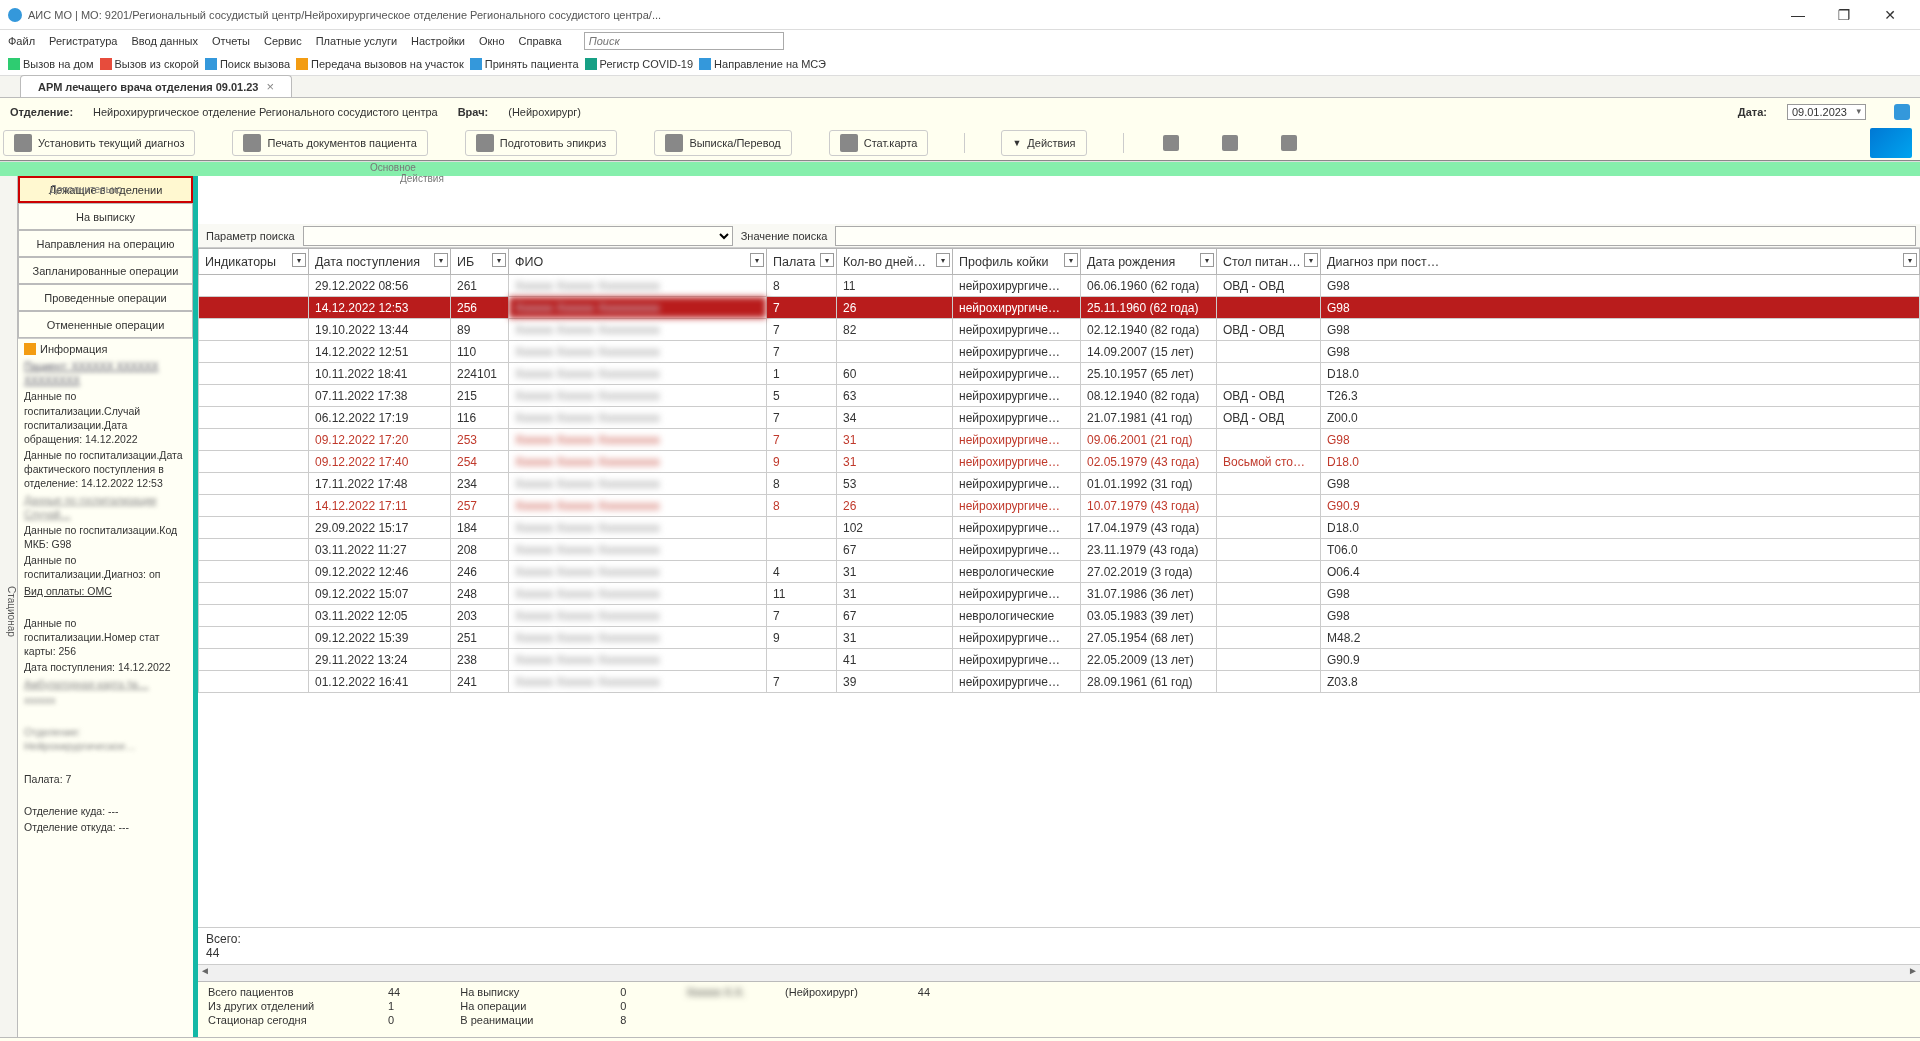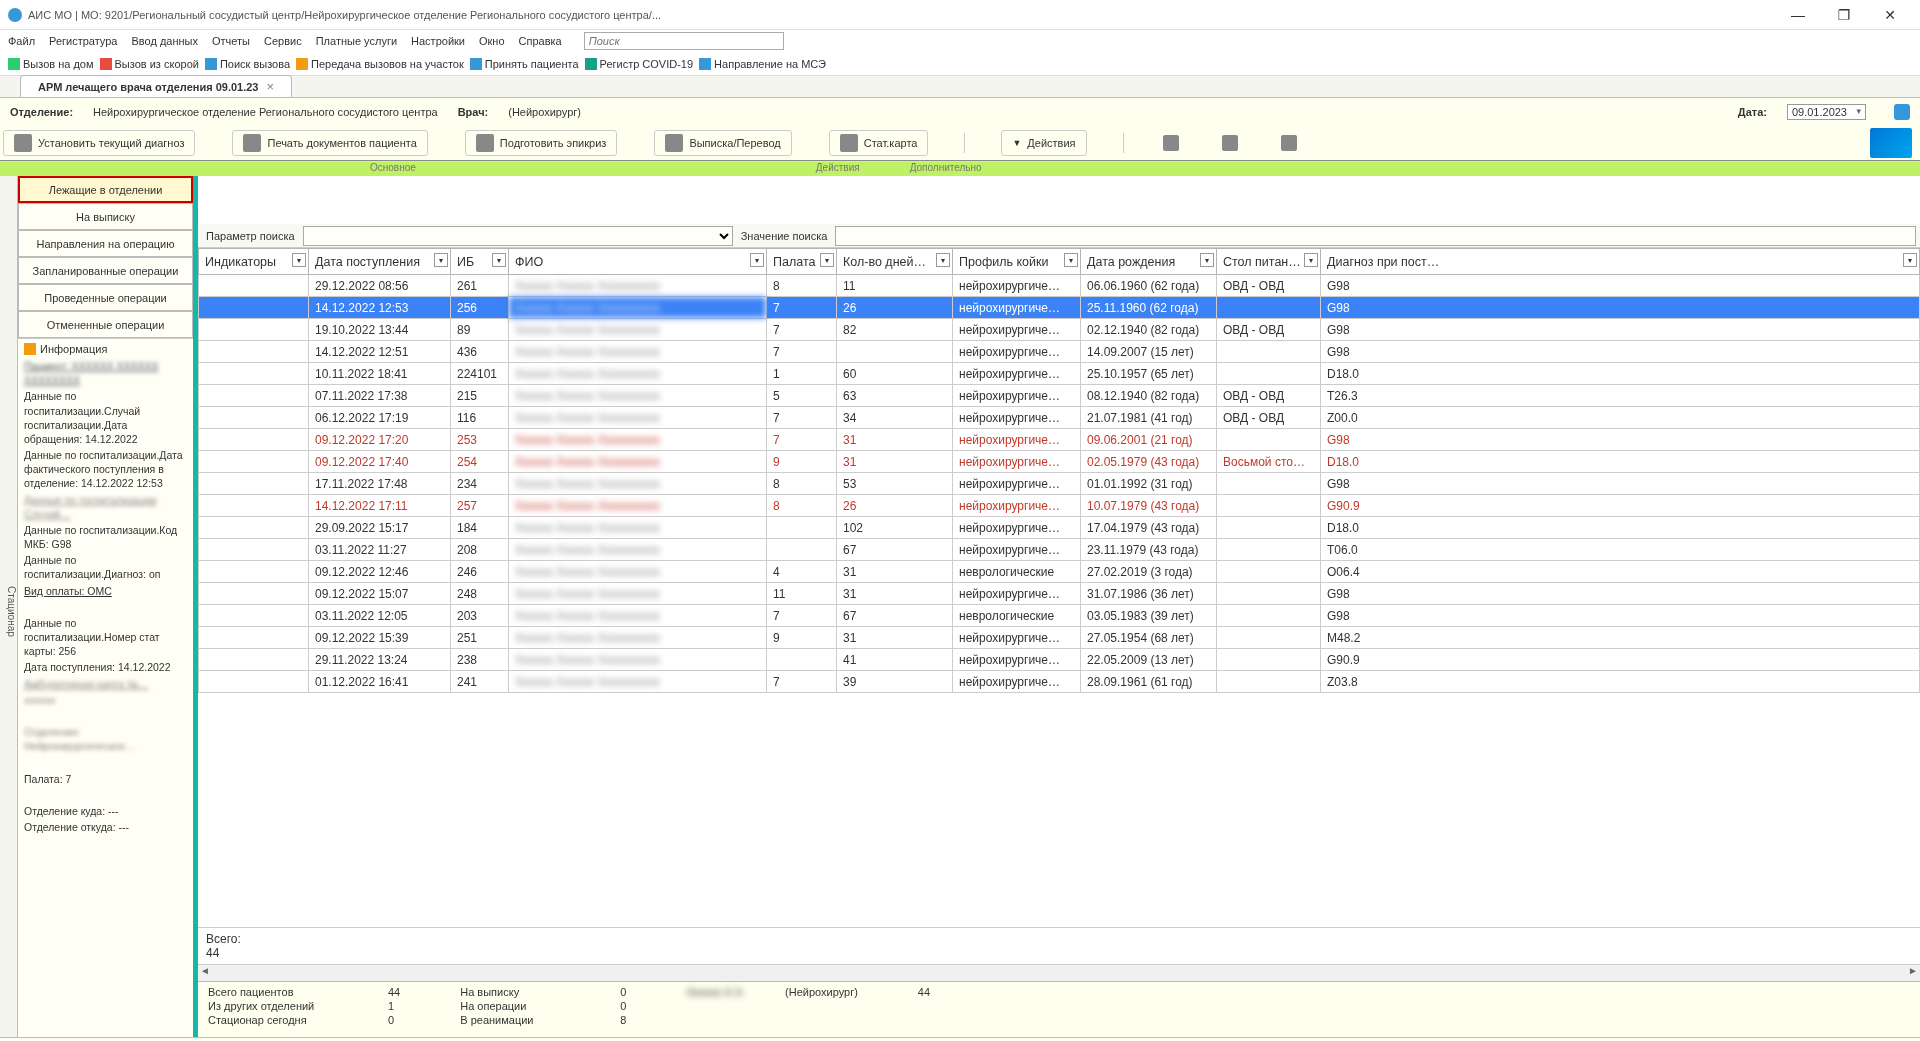--- a/index.html
+++ b/index.html
@@ -33,21 +33,21 @@
 .date-select { border: 1px solid #999; padding: 1px 18px 1px 4px; background: #fff; position: relative; }
 .date-select::after { content: "▾"; position: absolute; right: 4px; top: 1px; font-size: 9px; color: #666; }
 .gear { width: 16px; height: 16px; background: #3498db; border-radius: 3px; margin-left: 8px; }
 
 .toolbar2 { display: flex; align-items: center; border-bottom: 2px groove #ddd; background: #fffff0; position: relative; gap: 31px; }
 .tb2-btn { display: flex; align-items: center; gap: 6px; padding: 4px 10px; border: 1px solid #ccc; border-radius: 3px; margin: 2px 3px; background: #fffff0; font-size: 11px; height: 26px; }
 .tb2-btn .ic { width: 18px; height: 18px; background: #888; border-radius: 2px; }
 .tb2-sep { width: 1px; height: 20px; background: #ccc; margin: 0 2px; }
 .tb2-iconbtn { width: 24px; height: 24px; border: 1px solid transparent; border-radius: 3px; margin: 2px; display: flex; align-items: center; justify-content: center; }
 .tb2-iconbtn .ic { width: 16px; height: 16px; background: #888; border-radius: 2px; }
-.tb2-labels { display: flex; position: relative; font-size: 10px; color: #777; background: #bef264; height: 14px; }
+.tb2-labels { display: flex; position: relative; font-size: 10px; color: #777; background: #86efac; height: 14px; flex-direction: column; }
 
 .body { display: flex; height: calc(100vh - 180px); }
 .side-tab { width: 18px; background: #f5f5f0; border-right: 1px solid #bbb; writing-mode: vertical-rl; text-align: center; padding-top: 10px; font-size: 10px; color: #555; }
 
 .left-col { width: 180px; display: flex; flex-direction: column; border-right: 5px solid #14b8a6; justify-content: center; }
 .navbtn { height: 27px; border: 1px solid #bbb; margin: 0; display: flex; align-items: center; justify-content: center; font-size: 11px; background: #fffff5; }
 .navbtn.active { background: #fff8d0; border: 2px solid #c00; }
 .info-panel { flex: 1; background: #fffff5; padding: 4px 6px; font-size: 10.5px; overflow: auto; border-top: 1px solid #ccc; }
 .info-panel .hdr { display: flex; align-items: center; gap: 4px; font-size: 11px; margin-bottom: 4px; }
 .info-panel .hdr .ic { width: 12px; height: 12px; background: #f39c12; }
@@ -60,21 +60,21 @@
 .searchrow .lbl { padding: 0 8px; }
 .searchrow select, .searchrow input { height: 20px; border: 1px solid #aaa; background: #fffff9; }
 .searchrow select { width: 430px; }
 .searchrow input { flex: 1; margin-right: 4px; }
 
 .grid-wrap { flex: 1; overflow: auto; position: relative; }
 table { width: 100%; border-collapse: collapse; font-size: 12px; }
 th { background: #fff; border: 1px solid #b5b5b5; padding: 4px 6px; text-align: left; font-weight: normal; font-size: 12.5px; position: relative; height: 26px; }
 th .drop { position: absolute; right: 2px; top: 4px; width: 14px; height: 14px; border: 1px solid #999; font-size: 8px; display: flex; align-items: center; justify-content: center; background: #fff; }
 td { border: 1px solid #ccc; padding: 3px 6px; height: 22px; white-space: nowrap; overflow: hidden; }
-tr.sel td { background: #3b82f6; color: #fff; }
+tr.sel td { background: #b91c1c; color: #fff; }
 tr.red td { color: #c0392b; }
 td.blur { filter: blur(3px); color: #888; }
 tr.sel td.blur { color: #cde; }
 
 .footer-totals { border-top: 1px solid #ccc; padding: 4px 8px; font-size: 12px; }
 .scrollbar-horiz { height: 17px; background: #f0f0f0; border-top: 1px solid #ccc; position: relative; }
 .scrollbar-horiz::before { content: "◄"; position: absolute; left: 2px; top: 0; font-size: 10px; color: #666; }
 .scrollbar-horiz::after { content: "►"; position: absolute; right: 2px; top: 0; font-size: 10px; color: #666; }
 
 .statbar { height: 56px; border-top: 1px solid #bbb; background: #fffff0; display: flex; padding: 4px 10px; font-size: 11px; gap: 60px; }
@@ -312,21 +312,21 @@
               <td>7</td>
               <td>82</td>
               <td>нейрохирургиче…</td>
               <td>02.12.1940 (82 года)</td>
               <td>ОВД - ОВД</td>
               <td>G98</td>
             </tr>
             <tr>
               <td></td>
               <td>14.12.2022 12:51</td>
-              <td>436</td>
+              <td>110</td>
               <td class="blur">Хххххх Хххххх Хххххххххх</td>
               <td>7</td>
               <td></td>
               <td>нейрохирургиче…</td>
               <td>14.09.2007 (15 лет)</td>
               <td></td>
               <td>G98</td>
             </tr>
             <tr>
               <td></td>

